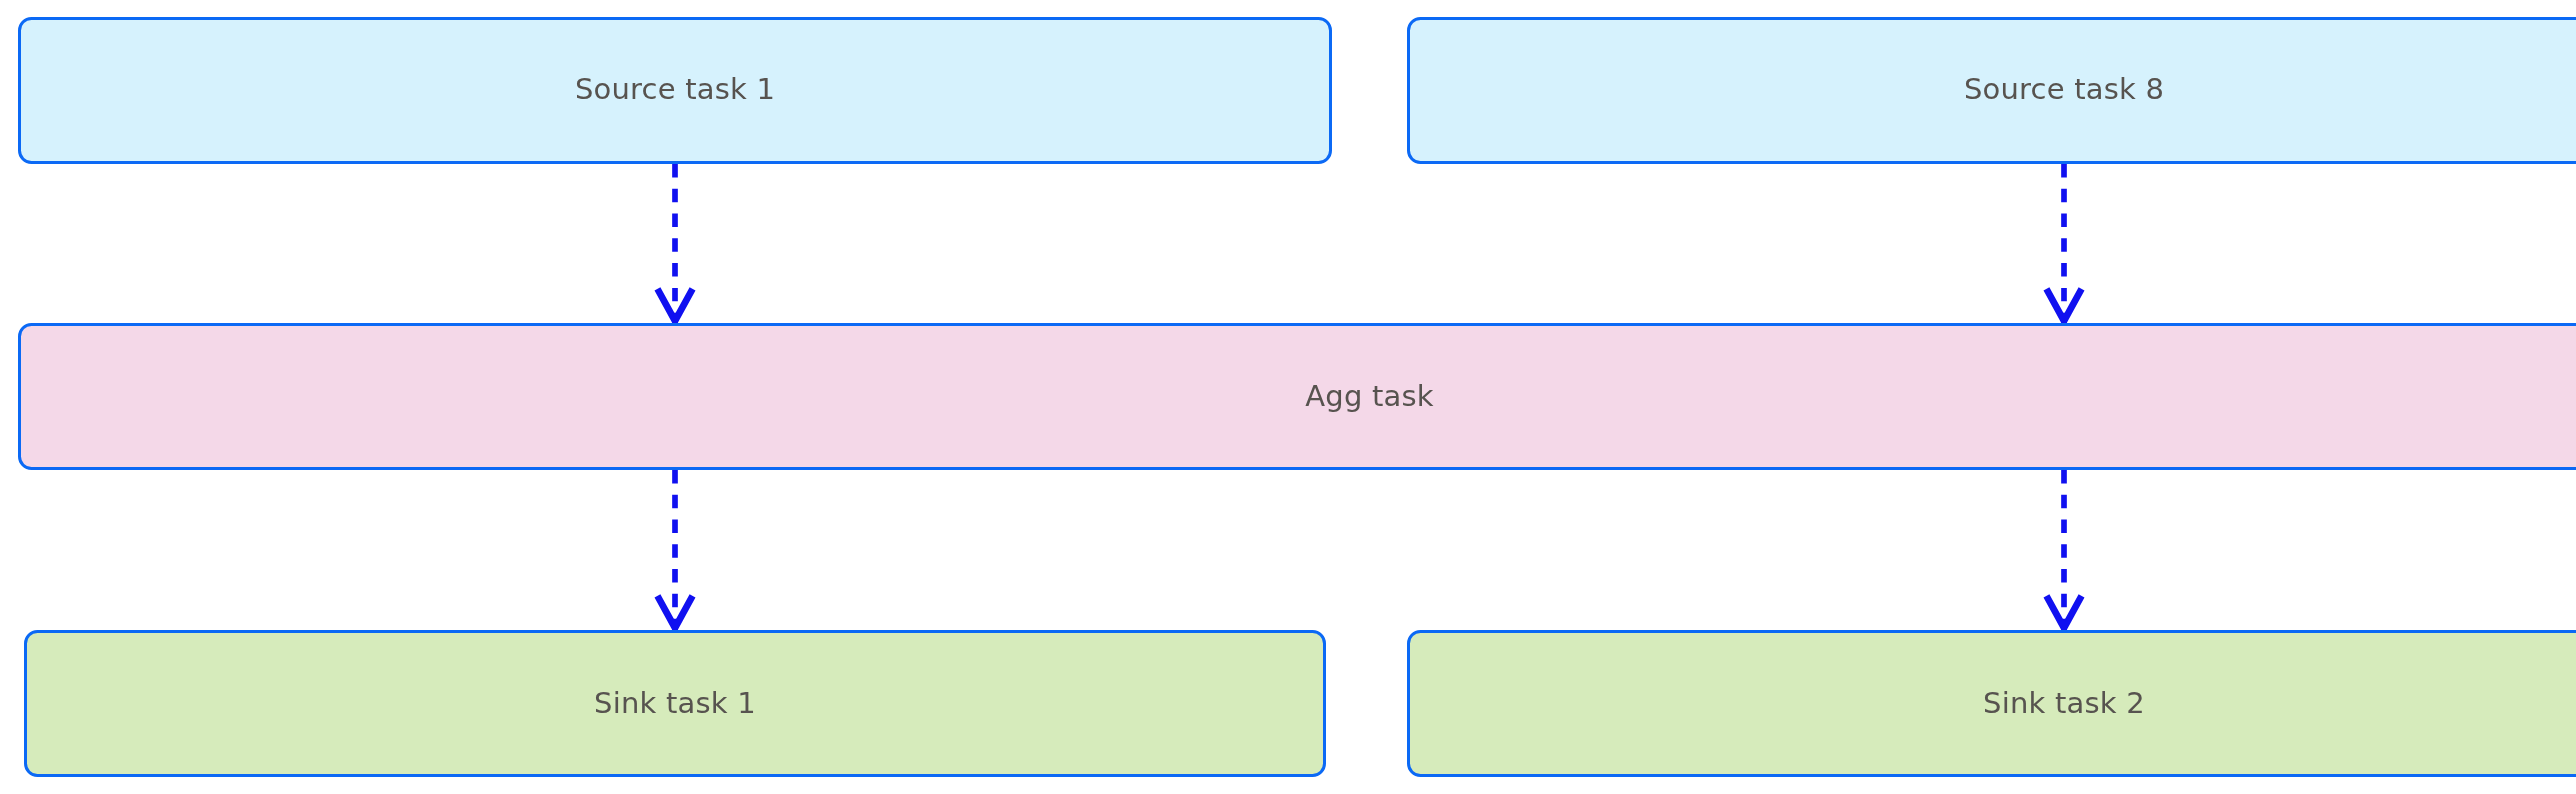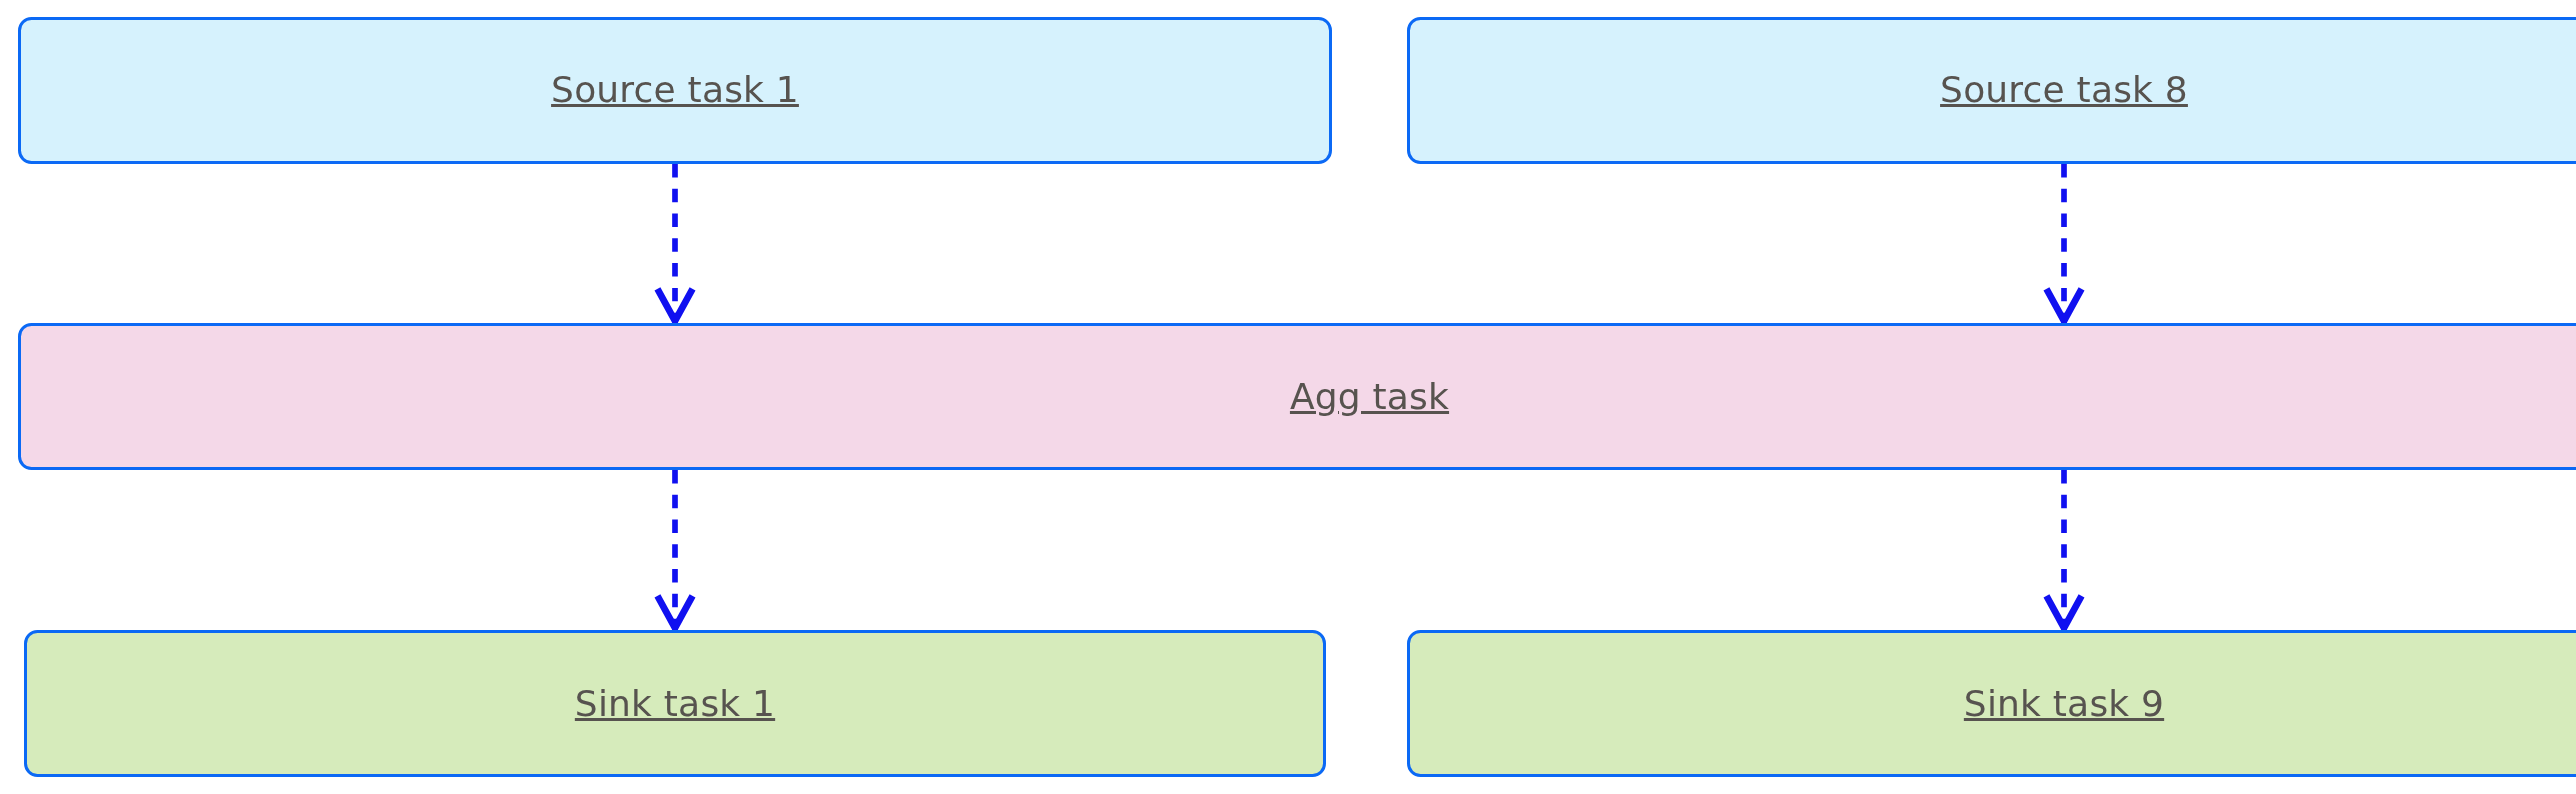--- a/index.html
+++ b/index.html
@@ -24,26 +24,25 @@
     border-style: solid;
     border-width: 3.6px;
     border-radius: 13.4px;
     display: flex;
     align-items: center;
     justify-content: center;
     text-align: center;
   }
   .node-label {
     font-family: "DejaVu Sans", sans-serif;
-    font-size: 36px;
+    font-size: 29px;
     line-height: 1.1;
     letter-spacing: 0.2px;
     white-space: nowrap;
     color: #57534f;
-    text-decoration: underline;
   }
   
   .node.source {
     background: #d6f2fd;
     border-color: #0b69f5;
   }
   .node.agg {
     background: #f4d8e8;
     border-color: #0b69f5;
   }
@@ -104,17 +103,17 @@
 
   <div class="node agg" style="left:18px; top:323px; width:2703px; height:147px;">
     <span class="node-label">Agg task</span>
   </div>
 
   <div class="node sink" style="left:24px; top:630px; width:1302px; height:147px;">
     <span class="node-label">Sink task 1</span>
   </div>
 
   <div class="node sink" style="left:1407px; top:630px; width:1314px; height:147px;">
-    <span class="node-label">Sink task 9</span>
+    <span class="node-label">Sink task 2</span>
   </div>
 
 </div>
 
 
 </body></html>

